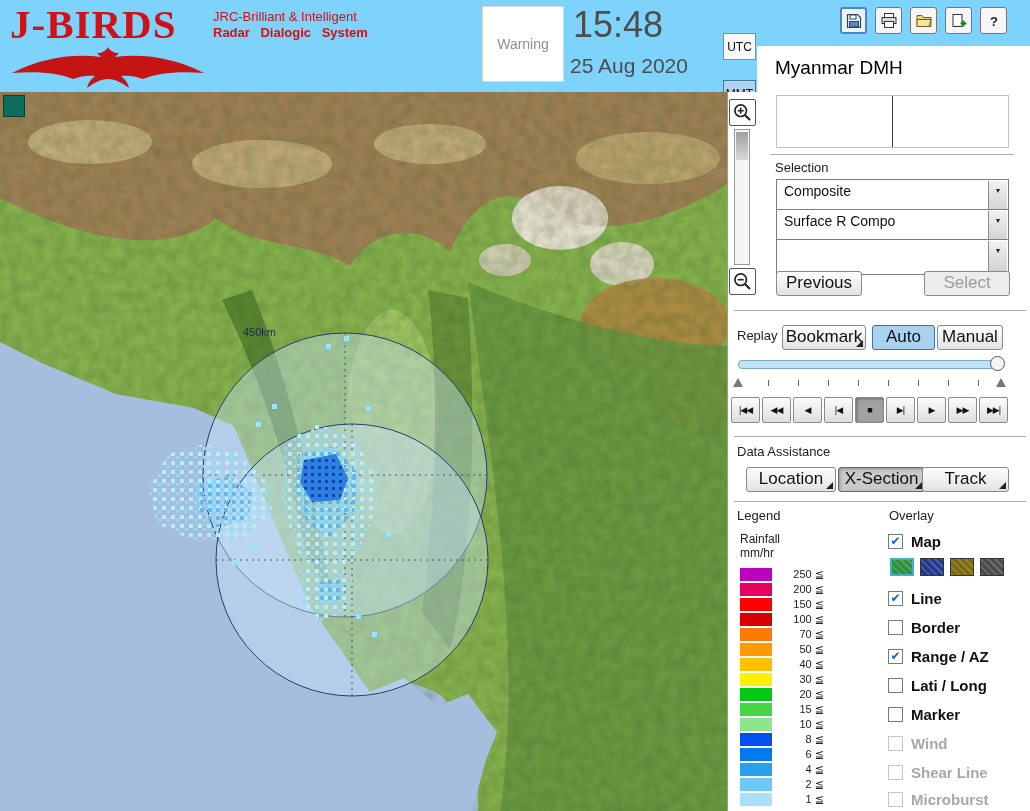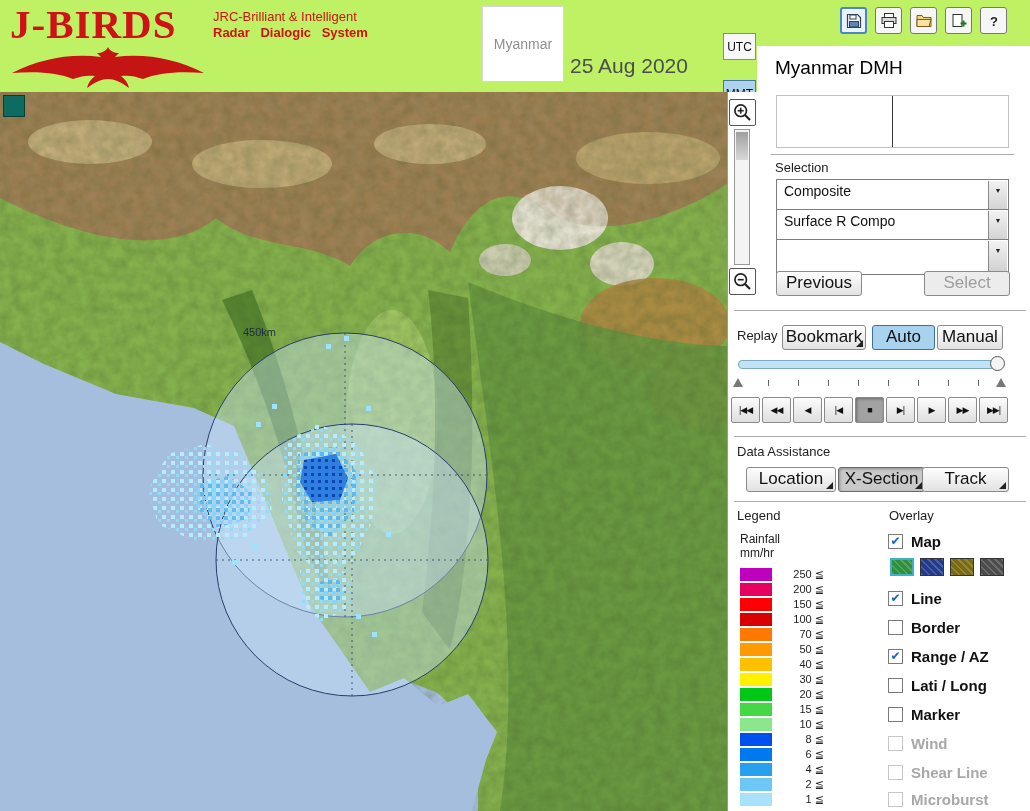--- a/index.html
+++ b/index.html
@@ -1,20 +1,20 @@
 <!DOCTYPE html>
 <html><head>
 <meta charset="utf-8">
 <style>
   html,body{margin:0;padding:0;background:#fff;}
   .app{position:relative;width:1030px;height:811px;overflow:hidden;background:#fff;
        font-family:"Liberation Sans",sans-serif;color:#111;}
 
   
-  .header{position:absolute;left:0;top:0;width:1030px;height:92px;background:#bef264;
+  .header{position:absolute;left:0;top:0;width:1030px;height:92px;background:#7dd3fc;
           border-bottom:1px solid #9a9a9a;}
   .logotitle{position:absolute;left:10px;top:0px;font-family:"Liberation Serif",serif;
              font-weight:700;font-size:41px;color:#cf1218;letter-spacing:1px;}
   .tag1{position:absolute;left:213px;top:9px;font-size:13px;font-weight:400;color:#cf1218;}
   .tag2{position:absolute;left:213px;top:25px;font-size:13px;font-weight:700;color:#cf1218;word-spacing:7px;}
   .eagle{position:absolute;left:8px;top:44px;}
   .warnbox{position:absolute;left:482px;top:6px;width:80px;height:74px;background:#fff;
            border:1px solid #d6d6d6;display:flex;align-items:center;justify-content:center;
            color:#8f8f8f;font-size:14px;}
   .time{position:absolute;left:573px;top:4px;font-size:36px;color:#4d4d4d;}
@@ -107,23 +107,24 @@
 
   <div class="header">
     <span class="logotitle">J-BIRDS</span>
     <span class="tag1">JRC-Brilliant &amp; Intelligent</span>
     <span class="tag2">Radar Dialogic System</span>
     <svg class="eagle" width="200" height="44" viewBox="0 0 200 44">
       <path fill="#c41414" d="M100 3 C102 7 106 9 111 9 L107 13 C138 9 168 15 196 29 C170 27 149 29 135 35 C127 32 120 31 113 32 C117 35 120 39 121 44 C113 38 106 35 100 35 C94 35 87 38 79 44 C80 39 83 35 87 32 C80 31 73 32 65 35 C51 29 30 27 4 29 C32 15 62 9 93 13 L89 9 C94 9 98 7 100 3 Z"></path>
     </svg>
 
     <div class="warnbox">
-      <span>Myanmar</span>
-    </div>
-
+      <span>Warning</span>
+    </div>
+
+    <span class="time">15:48</span>
     <span class="date">25 Aug 2020</span>
 
     <div id="tzcol">
         <div class="tzbtn" style="top: 0px;">UTC</div>
         <div class="tzbtn tzsel" style="top: 47px;">MMT</div>
       </div>
     <div id="toolbar">
         <div class="tbtn tbtn-accent">
           <svg width="18" height="18" viewBox="0 0 18 18">
             <path d="M2.5 2.5h10l3 3v10h-13z" fill="#eef4fb" stroke="#334455" stroke-width="1.2"></path>

